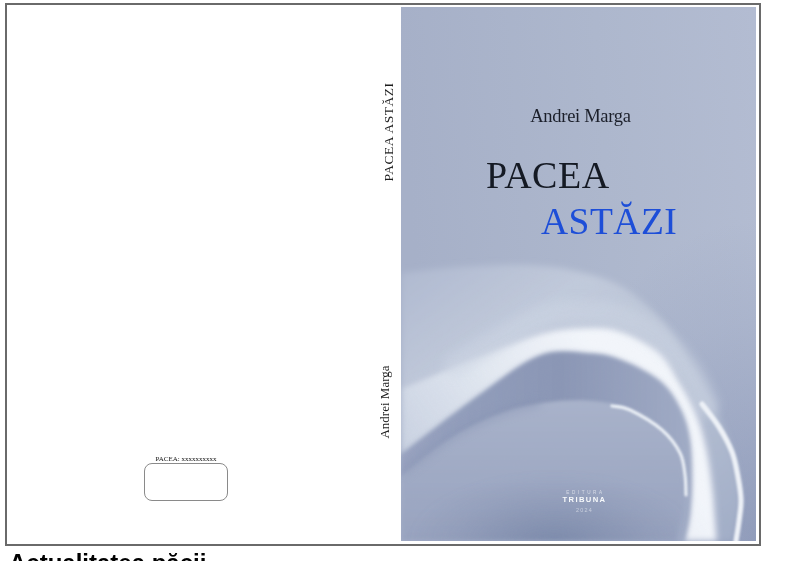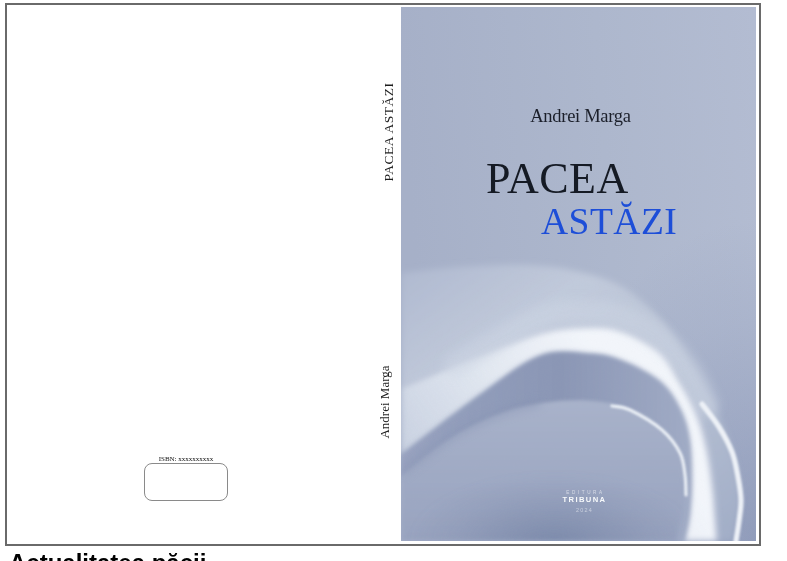--- a/index.html
+++ b/index.html
@@ -4,21 +4,21 @@
 <style>
 html,body{margin:0;padding:0;background:#ffffff;}
 body{width:787px;height:561px;position:relative;overflow:hidden;font-family:"Liberation Serif",serif;}
 .abs{position:absolute;}
 </style>
 </head>
 <body>
 
 <div class="abs" style="left:5px;top:3px;width:752px;height:539px;border:2px solid #6a6a6a;background:#ffffff;"></div>
 
-<div class="abs" style="left:110px;top:455px;width:152px;text-align:center;font-size:7px;color:#111;">ISBN: xxxxxxxxxx</div>
+<div class="abs" style="left:110px;top:455px;width:152px;text-align:center;font-size:7px;color:#111;">PACEA: xxxxxxxxxx</div>
 
 <div class="abs" style="left:144px;top:463px;width:82px;height:36px;border:1px solid #8a8a8a;border-radius:8px;background:#fff;"></div>
 
 <div class="abs" style="left:388.5px;top:132px;width:0;height:0;">
   <div style="position:absolute;left:0;top:0;transform:translate(-50%,-50%) rotate(-90deg);font-size:13.5px;letter-spacing:0.5px;color:#1c1c1c;white-space:nowrap;">PACEA ASTĂZI</div>
 </div>
 
 <div class="abs" style="left:385px;top:402px;width:0;height:0;">
   <div style="position:absolute;left:0;top:0;transform:translate(-50%,-50%) rotate(-90deg);font-size:13px;color:#1c1c1c;white-space:nowrap;">Andrei Marga</div>
 </div>
@@ -104,17 +104,17 @@
 
   <text x="184.5" y="487" text-anchor="middle" font-family="Liberation Sans, sans-serif" font-size="4.6" letter-spacing="2.6" fill="#ffffff" opacity="0.6">EDITURA</text>
 
   <text x="183.5" y="495" text-anchor="middle" font-family="Liberation Sans, sans-serif" font-weight="bold" font-size="7.6" letter-spacing="1.4" fill="#f8fafc">TRIBUNA</text>
 
   <text x="183.5" y="505" text-anchor="middle" font-family="Liberation Sans, sans-serif" font-size="5.4" letter-spacing="1.2" fill="#ffffff" opacity="0.5">2024</text>
 </svg>
 
 <div class="abs" style="left:401px;top:106px;width:359px;text-align:center;font-size:18.5px;color:#1b1f2a;letter-spacing:-0.3px;">Andrei Marga</div>
 
-<div class="abs" style="left:486px;top:153px;font-size:44px;color:#151a24;letter-spacing:0.5px;">PACEA</div>
+<div class="abs" style="left:486px;top:153px;font-size:38px;color:#151a24;letter-spacing:0.5px;">PACEA</div>
 
 <div class="abs" style="left:541px;top:199.5px;font-size:37.5px;color:#1d4ed8;letter-spacing:0.5px;">ASTĂZI</div>
 
 <div class="abs" style="left:9px;top:549px;font-family:'Liberation Sans',sans-serif;font-weight:bold;font-size:24px;color:#000;">Actualitatea păcii</div>
 
 </body></html>

